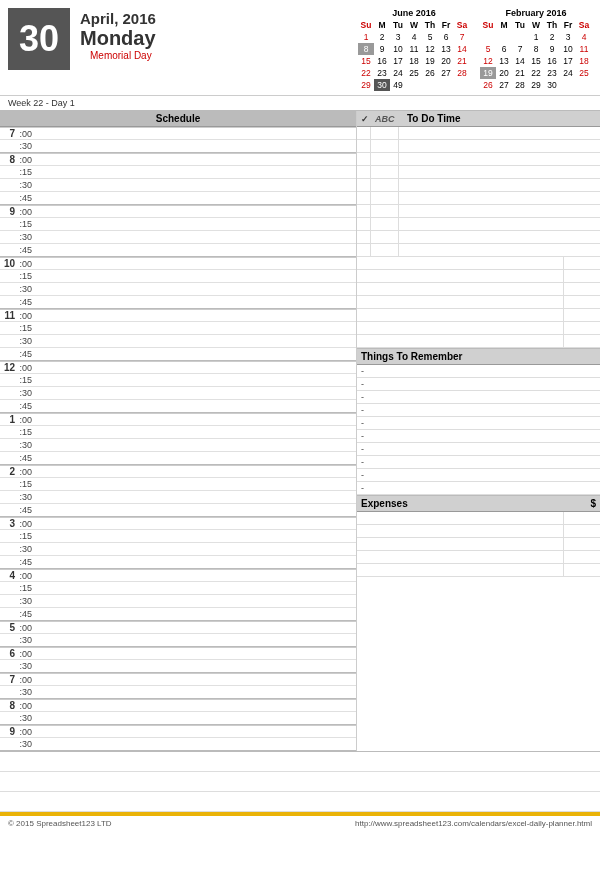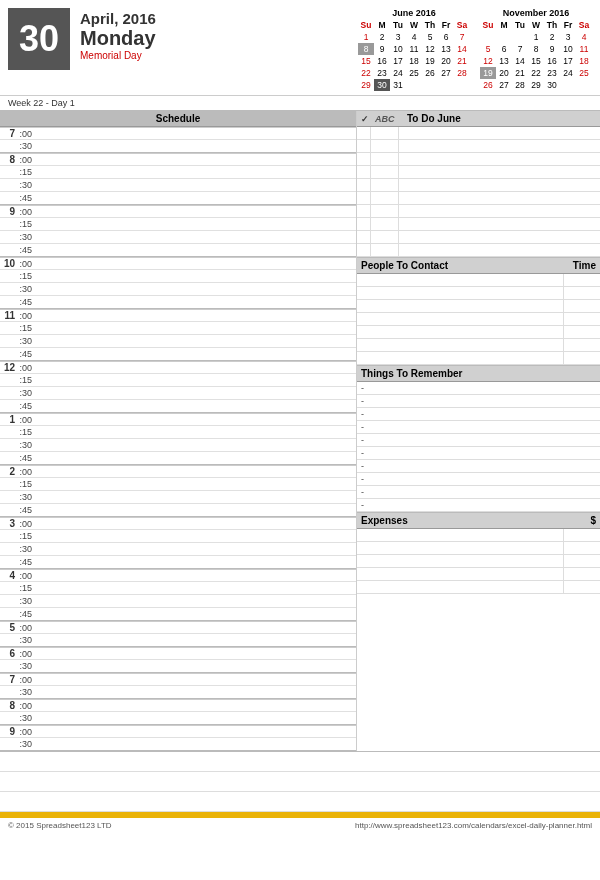--- a/index.html
+++ b/index.html
@@ -6,21 +6,21 @@
     body { font-family: Arial, sans-serif; font-size: 10px; background: #fff; width: 600px; min-height: 880px; position: relative; }
   </style>
 </head>
 <body>
 
 <div style="display:flex;align-items:flex-start;padding:8px 8px 4px 8px;border-bottom:1px solid #ccc;">
   <div style="background:#555;color:#fff;width:62px;height:62px;display:flex;align-items:center;justify-content:center;font-size:36px;font-weight:bold;margin-right:10px;flex-shrink:0;">30</div>
   <div style="margin-right:12px;padding-top:2px;">
     <div style="font-size:15px;font-weight:bold;color:#333;">April, 2016</div>
     <div style="font-size:20px;font-weight:bold;color:#333;">Monday</div>
-    <div style="font-size:10px;color:#c00;">Memorial Day</div>
+    <div style="font-size:10px;color:#c00;margin-left:10px;">Memorial Day</div>
   </div>
   <div style="display:flex;gap:10px;margin-left:auto;">
     <div style="font-size:8px;">
       <div style="text-align:center;font-weight:bold;margin-bottom:1px;font-size:9px;">June 2016</div>
       <div id="cal-may-grid" style="display:grid;grid-template-columns:repeat(7,16px);">
           <div style="text-align: center; font-weight: bold; font-size: 8.5px; padding: 1px 0px; color: rgb(204, 0, 0);">Su</div>
           <div style="text-align: center; font-weight: bold; font-size: 8.5px; padding: 1px 0px;">M</div>
           <div style="text-align: center; font-weight: bold; font-size: 8.5px; padding: 1px 0px;">Tu</div>
           <div style="text-align: center; font-weight: bold; font-size: 8.5px; padding: 1px 0px;">W</div>
           <div style="text-align: center; font-weight: bold; font-size: 8.5px; padding: 1px 0px;">Th</div>
@@ -49,25 +49,25 @@
           <div style="text-align: center; font-size: 8.5px; padding: 1px 0px; color: rgb(204, 0, 0);">21</div>
           <div style="text-align: center; font-size: 8.5px; padding: 1px 0px; color: rgb(204, 0, 0);">22</div>
           <div style="text-align: center; font-size: 8.5px; padding: 1px 0px;">23</div>
           <div style="text-align: center; font-size: 8.5px; padding: 1px 0px;">24</div>
           <div style="text-align: center; font-size: 8.5px; padding: 1px 0px;">25</div>
           <div style="text-align: center; font-size: 8.5px; padding: 1px 0px;">26</div>
           <div style="text-align: center; font-size: 8.5px; padding: 1px 0px;">27</div>
           <div style="text-align: center; font-size: 8.5px; padding: 1px 0px; color: rgb(204, 0, 0);">28</div>
           <div style="text-align: center; font-size: 8.5px; padding: 1px 0px; color: rgb(204, 0, 0);">29</div>
           <div style="text-align: center; font-size: 8.5px; padding: 1px 0px; background: rgb(85, 85, 85); color: rgb(255, 255, 255);">30</div>
-          <div style="text-align: center; font-size: 8.5px; padding: 1px 0px;">31</div>
+          <div style="text-align: center; font-size: 8.5px; padding: 1px 0px;">49</div>
         </div>
     </div>
     <div style="font-size:8px;">
-      <div style="text-align:center;font-weight:bold;margin-bottom:1px;font-size:9px;">November 2016</div>
+      <div style="text-align:center;font-weight:bold;margin-bottom:1px;font-size:9px;">February 2016</div>
       <div id="cal-june-grid" style="display:grid;grid-template-columns:repeat(7,16px);">
           <div style="text-align: center; font-weight: bold; font-size: 8.5px; padding: 1px 0px; color: rgb(204, 0, 0);">Su</div>
           <div style="text-align: center; font-weight: bold; font-size: 8.5px; padding: 1px 0px;">M</div>
           <div style="text-align: center; font-weight: bold; font-size: 8.5px; padding: 1px 0px;">Tu</div>
           <div style="text-align: center; font-weight: bold; font-size: 8.5px; padding: 1px 0px;">W</div>
           <div style="text-align: center; font-weight: bold; font-size: 8.5px; padding: 1px 0px;">Th</div>
           <div style="text-align: center; font-weight: bold; font-size: 8.5px; padding: 1px 0px;">Fr</div>
           <div style="text-align: center; font-weight: bold; font-size: 8.5px; padding: 1px 0px; color: rgb(204, 0, 0);">Sa</div>
           <div style="text-align: center; font-size: 8.5px; padding: 1px 0px; color: rgb(204, 0, 0);"></div>
           <div style="text-align: center; font-size: 8.5px; padding: 1px 0px;"></div>
@@ -357,21 +357,21 @@
           <div style="flex: 1 1 0%; height: 100%;"></div>
         </div>
       </div>
   </div>
 
   <div style="flex:1;display:flex;flex-direction:column;">
 
     <div style="display:flex;align-items:center;background:#d0d0d0;padding:2px 4px;border-bottom:1px solid #999;font-size:10px;font-weight:bold;">
       <span style="width:14px;font-size:9px;color:#333;">✓</span>
       <span style="width:28px;font-size:9px;color:#555;font-style:italic;margin-right:4px;">ABC</span>
-      <span>To Do June</span>
+      <span>To Do Time</span>
     </div>
     <div id="todo-rows">
         <div style="display: flex; border-bottom: 1px solid rgb(221, 221, 221); height: 13px;">
           <div style="width: 14px; border-right: 1px solid rgb(221, 221, 221);"></div>
           <div style="width: 28px; border-right: 1px solid rgb(221, 221, 221);"></div>
           <div style="flex: 1 1 0%;"></div>
         </div>
         <div style="display: flex; border-bottom: 1px solid rgb(221, 221, 221); height: 13px;">
           <div style="width: 14px; border-right: 1px solid rgb(221, 221, 221);"></div>
           <div style="width: 28px; border-right: 1px solid rgb(221, 221, 221);"></div>
@@ -412,24 +412,20 @@
           <div style="width: 28px; border-right: 1px solid rgb(221, 221, 221);"></div>
           <div style="flex: 1 1 0%;"></div>
         </div>
         <div style="display: flex; border-bottom: 1px solid rgb(221, 221, 221); height: 13px;">
           <div style="width: 14px; border-right: 1px solid rgb(221, 221, 221);"></div>
           <div style="width: 28px; border-right: 1px solid rgb(221, 221, 221);"></div>
           <div style="flex: 1 1 0%;"></div>
         </div>
       </div>
 
-    <div style="background:#d0d0d0;display:flex;justify-content:space-between;align-items:center;padding:2px 4px;border-bottom:1px solid #999;border-top:1px solid #bbb;font-size:10px;font-weight:bold;">
-      <span>People To Contact</span>
-      <span>Time</span>
-    </div>
     <div id="contact-rows">
         <div style="display: flex; border-bottom: 1px solid rgb(221, 221, 221); height: 13px;">
           <div style="flex: 1 1 0%; border-right: 1px solid rgb(221, 221, 221);"></div>
           <div style="width: 36px;"></div>
         </div>
         <div style="display: flex; border-bottom: 1px solid rgb(221, 221, 221); height: 13px;">
           <div style="flex: 1 1 0%; border-right: 1px solid rgb(221, 221, 221);"></div>
           <div style="width: 36px;"></div>
         </div>
         <div style="display: flex; border-bottom: 1px solid rgb(221, 221, 221); height: 13px;">
@@ -500,16 +496,16 @@
 </div>
 
 <div style="border-top:1px solid #bbb;">
   <div id="notes-rows">
       <div style="border-bottom: 1px solid rgb(221, 221, 221); height: 20px;"></div>
       <div style="border-bottom: 1px solid rgb(221, 221, 221); height: 20px;"></div>
       <div style="border-bottom: 1px solid rgb(221, 221, 221); height: 20px;"></div>
     </div>
 </div>
 
-<div style="display:flex;justify-content:space-between;padding:3px 8px;font-size:8px;color:#555;border-top:6px solid #eab308;background:#fff;">
+<div style="display:flex;justify-content:space-between;padding:3px 8px;font-size:8px;color:#555;border-top:4px solid #eab308;background:#fff;">
   <span>© 2015 Spreadsheet123 LTD</span>
   <span>http://www.spreadsheet123.com/calendars/excel-daily-planner.html</span>
 </div>
 
 </body></html>

